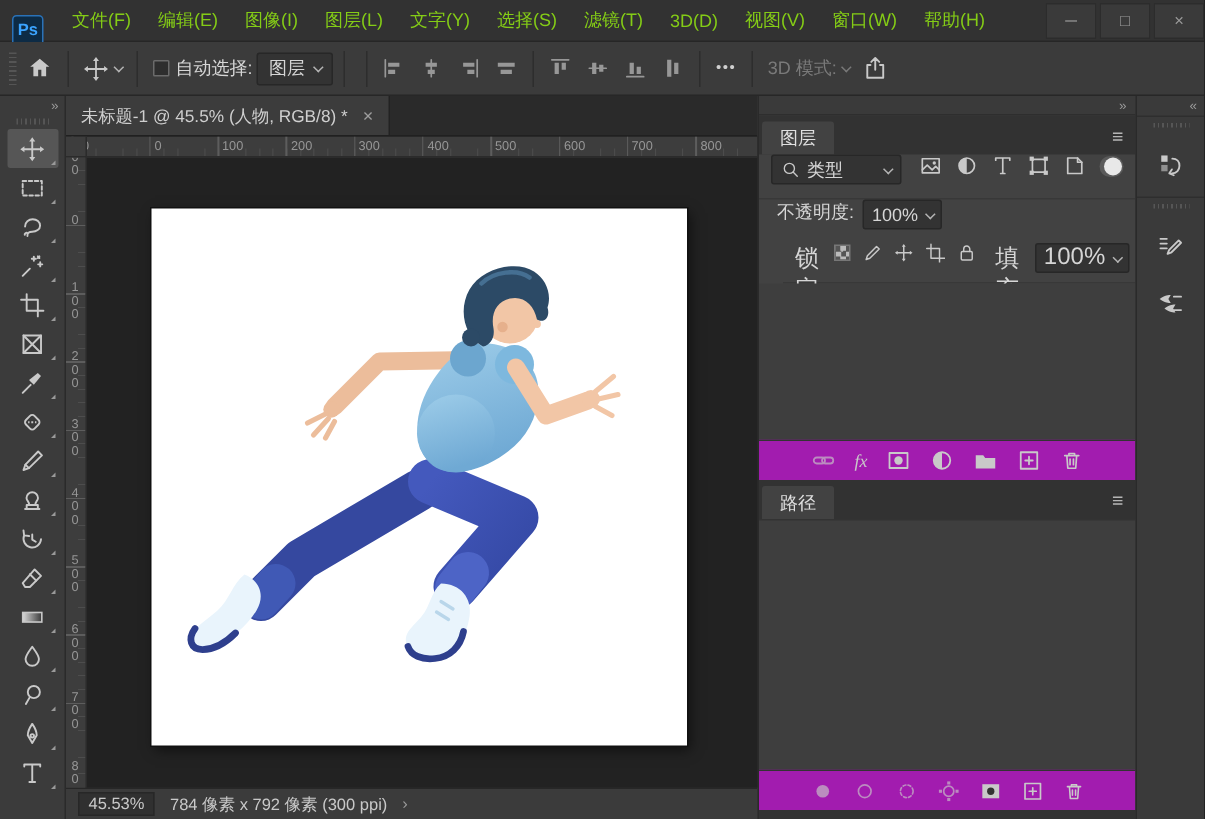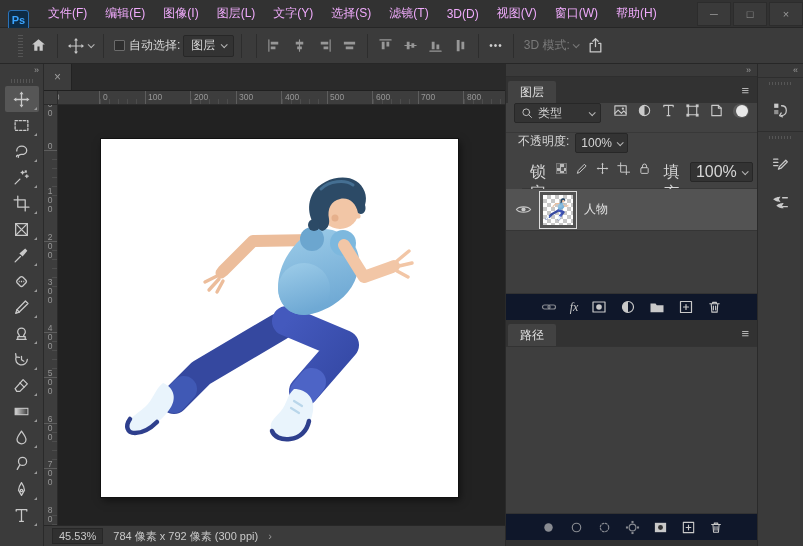--- a/index.html
+++ b/index.html
@@ -7,28 +7,28 @@
   body { font-family:"Liberation Sans","DejaVu Sans",sans-serif; }
   .app { position:relative; width:803px; height:546px; background:#2b2b2b; color:#d6d6d6;
          font-size:12px; overflow:hidden; user-select:none; }
 
   
   .titlebar { position:absolute; left:0; top:0; width:803px; height:28px; background:#323232;
               border-bottom:1px solid #262626; display:flex; align-items:center; gap:0; }
   .pslogo { width:21px; height:21px; margin:13px 10px 0 8px; background:#0d2b45; border:1px solid #2a72b8;
             border-radius:3px; color:#3ba4ff; font-weight:bold; font-size:11px;
             display:flex; align-items:center; justify-content:center; }
-  .menu-item { padding:0 9px; height:28px; display:flex; align-items:center; color:#f0abfc; font-size:12px; }
+  .menu-item { padding:0 9px; height:28px; display:flex; align-items:center; color:#84cc16; font-size:12px; }
   .win-controls { margin-left:auto; display:flex; }
   .win-btn { width:34px; height:24px; display:flex; align-items:center; justify-content:center;
              color:#9a9a9a; font-size:11px; background:#3a3a3a; margin-left:2px; border:1px solid #2c2c2c; }
 
   
   .optionsbar { position:absolute; left:0; top:28px; width:803px; height:36px; background:#3b3b3b;
-                border-bottom:1px solid #272727; display:flex; align-items:center; padding-left:18px; }
+                border-bottom:1px solid #272727; display:flex; align-items:center; padding-left:6px; }
   .grip { width:5px; height:22px; margin-right:4px;
           background:repeating-linear-gradient(0deg,#555 0 1px,transparent 1px 3px); }
   .ob-sep { width:1px; height:24px; background:#2d2d2d; margin:0 7px; }
   .ob-item { display:flex; align-items:center; gap:4px; padding:0 3px; height:28px; }
   .checkbox { width:11px; height:11px; background:#2e2e2e; border:1px solid #6b6b6b; border-radius:1px; }
   .dropwell { display:flex; align-items:center; gap:6px; background:#333; border:1px solid #272727;
               border-radius:2px; height:22px; padding:0 7px; }
   .chev { width:5px; height:5px; border:solid #b5b5b5; border-width:0 1.3px 1.3px 0;
           transform:rotate(45deg) translateY(-1px); display:inline-block; }
   .dim { color:#7a7a7a; }
@@ -106,21 +106,21 @@
   .checker4 { width:11px; height:11px; background:repeating-conic-gradient(#bbb 0 25%,#555 0 50%) 0 0/7px 7px; border:1px solid #777;}
   .layerlist { height:104px; background:#3e3e3e; overflow:hidden; }
   .lrow { height:42px; display:flex; align-items:center; gap:9px; padding:0 9px; border-bottom:1px solid #353535; }
   .lrow.sel { background:#535353; }
   .thumbwrap { width:34px; height:34px; display:flex; align-items:center; justify-content:center; }
   .thumb { width:30px; height:30px; background:repeating-conic-gradient(#c8c8c8 0 25%,#fff 0 50%) 0 0/8px 8px; }
   .lrow.sel .thumbwrap { outline:1px solid #ddd; outline-offset:1px; }
   .thumb.white { background:#fff; border:1px solid #9a9a9a; }
   .lname { font-size:12px; color:#e0e0e0; }
   .lrow .right { margin-left:auto; }
-  .panel-bottombar { height:27px; background:#0f172a; border-top:1px solid #333; display:flex;
+  .panel-bottombar { height:27px; background:#a21caf; border-top:1px solid #333; display:flex;
                      align-items:center; justify-content:center; gap:13px; }
   .fx { font-style:italic; color:#c9c9c9; font-size:12px; font-family:"Liberation Serif","DejaVu Serif",serif; }
   .paths-body { flex:1; background:#3e3e3e; border-top:1px solid #333; }
   .rc-gap { height:6px; background:#323232; }
 
   
   .dock { width:46px; background:#3a3a3a; border-left:1px solid #2a2a2a; display:flex; flex-direction:column; }
   .dock-collapse { height:13px; display:flex; justify-content:flex-end; padding:0 5px;
                    color:#9a9a9a; font-size:9px; line-height:13px; }
   .dock-group { border-top:1px solid #2e2e2e; padding:4px 0 8px; display:flex; flex-direction:column;
@@ -331,20 +331,21 @@
       <div class="tool">
         <svg class="ic" width="17" height="17" viewBox="0 0 16 16">
           <path d="M3 3.8V2.5h10v1.3M8 2.5v11M6.2 13.5h3.6"></path>
           </svg>
       </div>
     </div>
 
     <div class="docpane">
       <div class="tabbar">
         <div class="tab">
+          <span>未标题-1 @ 45.5% (人物, RGB/8) *</span>
           <span class="tab-close">×</span>
         </div>
       </div>
 
       <div class="workarea">
         <div class="canvas">
           
           <svg width="357" height="358" viewBox="0 0 357 358">
             <defs>
               <linearGradient id="shirtG" x1="0" y1="0" x2="0.3" y2="1">
@@ -498,34 +499,20 @@
             </svg>
         </div>
         <span style="margin-left:6px">填充:</span>
         <div class="valwell">
           <span>100%</span>
           <span class="chev"></span>
         </div>
       </div>
 
       <div class="layerlist">
-        <div class="lrow sel">
-          <svg class="ic" width="17" height="13" viewBox="0 0 18 12">
-            <path d="M1.5 6C4 2.2 14 2.2 16.5 6 14 9.8 4 9.8 1.5 6z"></path>
-              <circle class="f" cx="9" cy="6" r="2.2"></circle>
-            </svg>
-          <div class="thumbwrap">
-            <div class="thumb">
-              <svg width="30" height="30" viewBox="0 0 357 358">
-                  <use href="#runner-art"></use>
-                </svg>
-            </div>
-          </div>
-          <span class="lname">人物</span>
-        </div>
       </div>
 
       <div class="panel-bottombar">
         <svg class="ic dimmed" width="16" height="16" viewBox="0 0 16 16">
           <rect x="1.5" y="6" width="7.5" height="4" rx="2"></rect>
             <rect x="7" y="6" width="7.5" height="4" rx="2"></rect>
           </svg>
         <span class="fx">fx</span>
         <svg class="ic" width="16" height="16" viewBox="0 0 16 16">
           <rect x="2" y="3" width="12" height="10"></rect>

